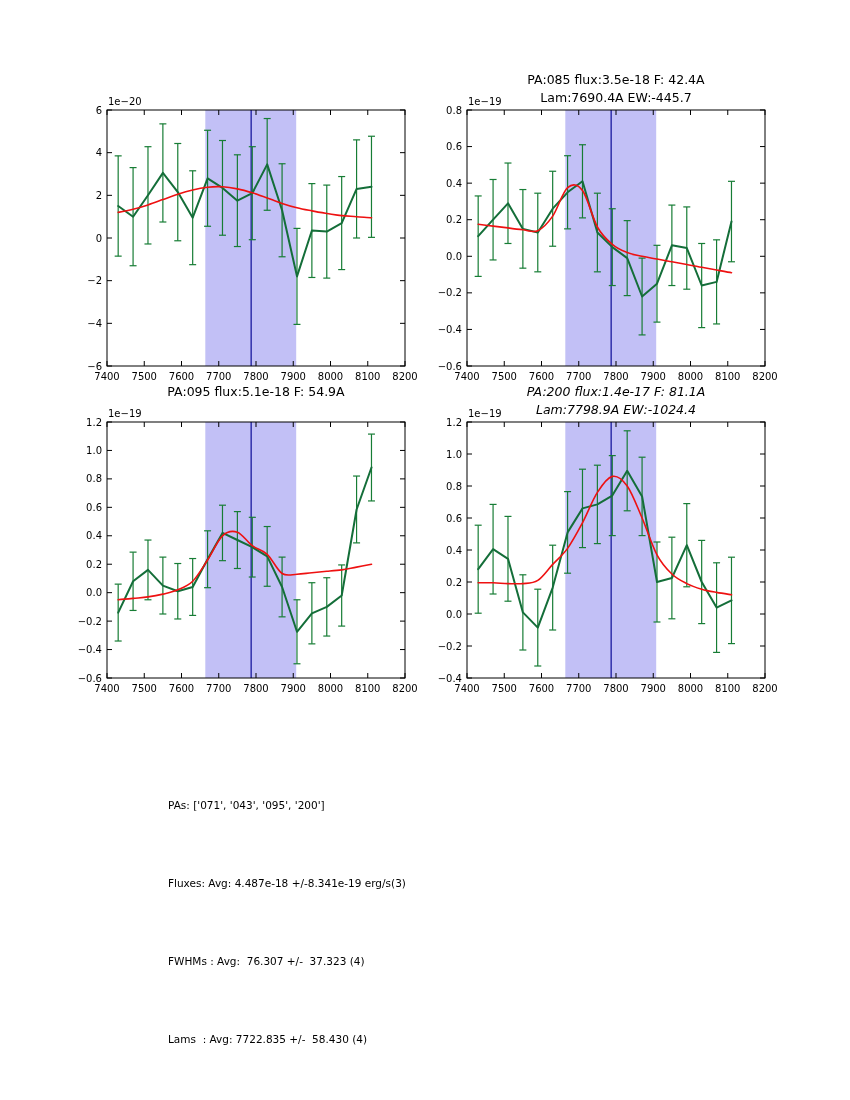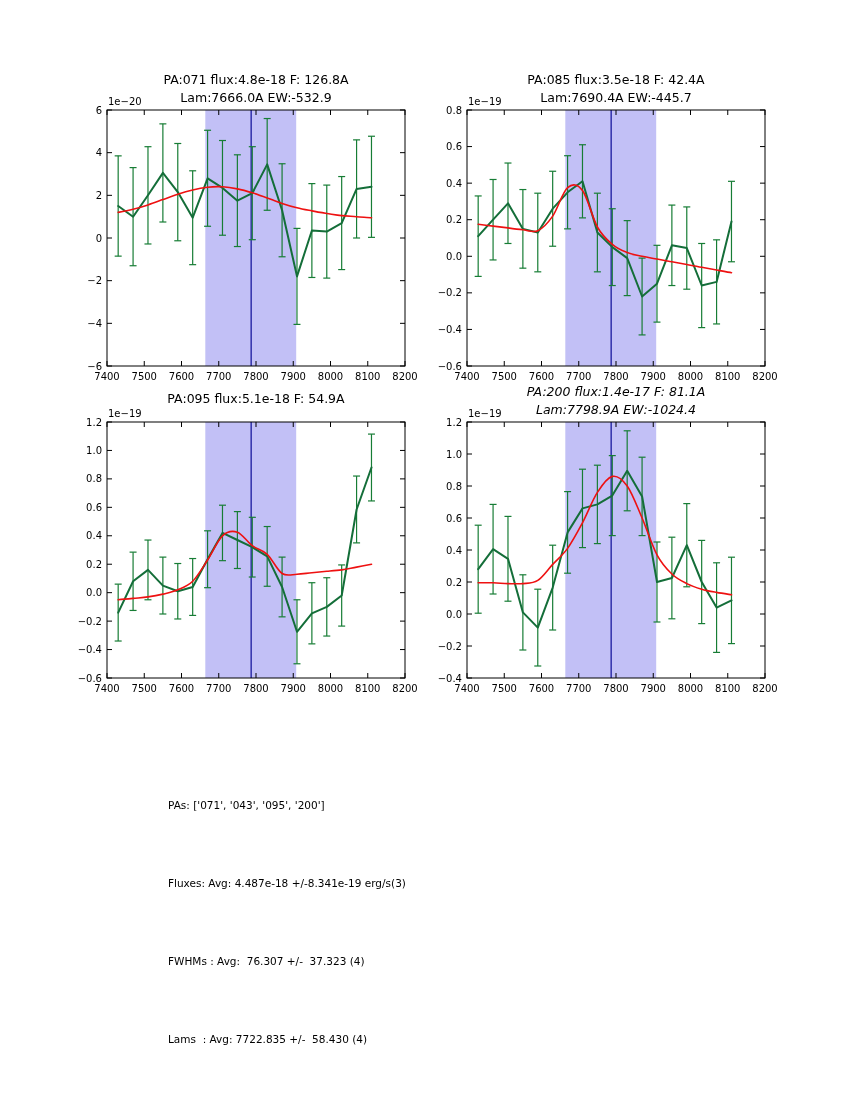--- a/index.html
+++ b/index.html
@@ -2,21 +2,21 @@
 <html><head>
 <meta charset="utf-8">
 <style>
   html,body{margin:0;padding:0;background:#ffffff;}
   .figure{position:relative;width:850px;height:1100px;background:#ffffff;overflow:hidden;
           font-family:"DejaVu Sans","Liberation Sans",sans-serif;color:#000;}
   #fig-svg{position:absolute;left:0;top:0;}
   .title{position:absolute;width:298px;text-align:center;font-size:12.5px;line-height:18px;color:#000;}
   .t0{left:107px;top:71px;}
   .t1{left:467px;top:71px;}
-  .t2{left:107px;top:383px;margin-top:7px;}
+  .t2{left:107px;top:383px;}
   .t3{left:467px;top:383px;font-style:italic;}
   .summary{position:absolute;left:168px;top:740px;font-size:10.5px;line-height:26px;white-space:pre;color:#000;}
 </style>
 </head>
 <body>
 
 <div class="figure">
   <svg id="fig-svg" width="850" height="1100">
       <g>
         <rect x="205.3" y="110" width="90.9" height="256" fill="#c2c0f6"></rect>
@@ -479,24 +479,20 @@
           <line x1="713.075" y1="652.4" x2="720.075" y2="652.4"></line>
           <line x1="731.4749999999999" y1="557.2" x2="731.4749999999999" y2="643.6"></line>
           <line x1="727.9749999999999" y1="557.2" x2="734.9749999999999" y2="557.2"></line>
           <line x1="727.9749999999999" y1="643.6" x2="734.9749999999999" y2="643.6"></line>
         </g>
         <path d="M478.2 569.2 L493.1 549.2 L508.0 558.8 L522.9 612.4 L537.8 627.6 L552.7 587.6 L567.6 532.4 L582.5 508.4 L597.4 504.4 L612.3 495.6 L627.2 470.8 L642.1 496.4 L657.0 582.0 L671.9 578.0 L686.8 545.2 L701.7 582.0 L716.6 607.6 L731.5 600.4" fill="none" stroke="#146e39" stroke-width="2" stroke-linejoin="round" stroke-linecap="round"></path>
         <path d="M478.2 582.8 C480.7 582.8 488.1 582.7 493.1 582.8 C498.0 582.9 503.0 583.5 508.0 583.6 C512.9 583.7 517.9 584.1 522.9 583.6 C527.8 583.1 532.8 583.6 537.8 580.4 C542.7 577.2 547.7 569.7 552.7 564.4 C557.6 559.1 562.6 555.3 567.6 548.4 C572.5 541.5 577.5 532.1 582.5 522.8 C587.4 513.5 592.4 500.1 597.4 492.4 C602.3 484.7 607.3 477.5 612.3 476.4 C617.2 475.3 622.2 479.1 627.2 486.0 C632.1 492.9 637.1 506.5 642.1 518.0 C647.0 529.5 652.0 545.5 657.0 554.8 C661.9 564.1 666.9 569.2 671.9 574.0 C676.8 578.8 681.8 581.1 686.8 583.6 C691.7 586.1 696.7 587.7 701.7 589.2 C706.6 590.7 711.6 591.5 716.6 592.4 C721.5 593.3 729.0 594.4 731.5 594.8" fill="none" stroke="#ee1111" stroke-width="1.6" stroke-linecap="round"></path>
       </g>
     </svg>
 
-  <div class="title t0">
-    <div>PA:071 flux:4.8e-18 F: 126.8A</div>
-    <div>Lam:7666.0A EW:-532.9</div>
-  </div>
   <div class="title t1">
     <div>PA:085 flux:3.5e-18 F: 42.4A</div>
     <div>Lam:7690.4A EW:-445.7</div>
   </div>
   <div class="title t2">
     <div>PA:095 flux:5.1e-18 F: 54.9A</div>
   </div>
   <div class="title t3">
     <div>PA:200 flux:1.4e-17 F: 81.1A</div>
     <div>Lam:7798.9A EW:-1024.4</div>

